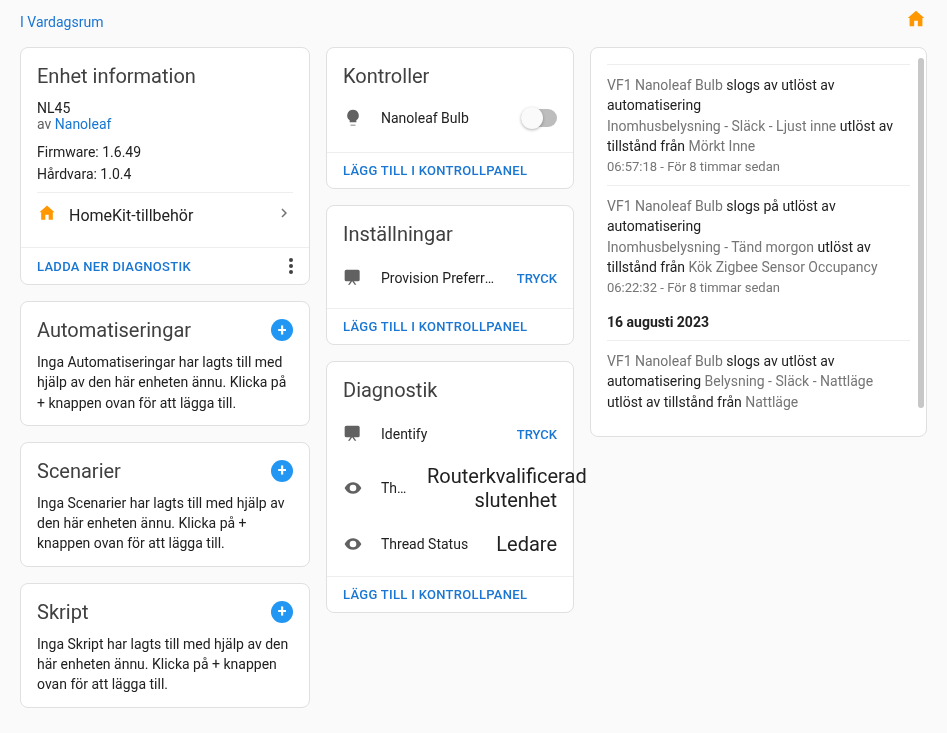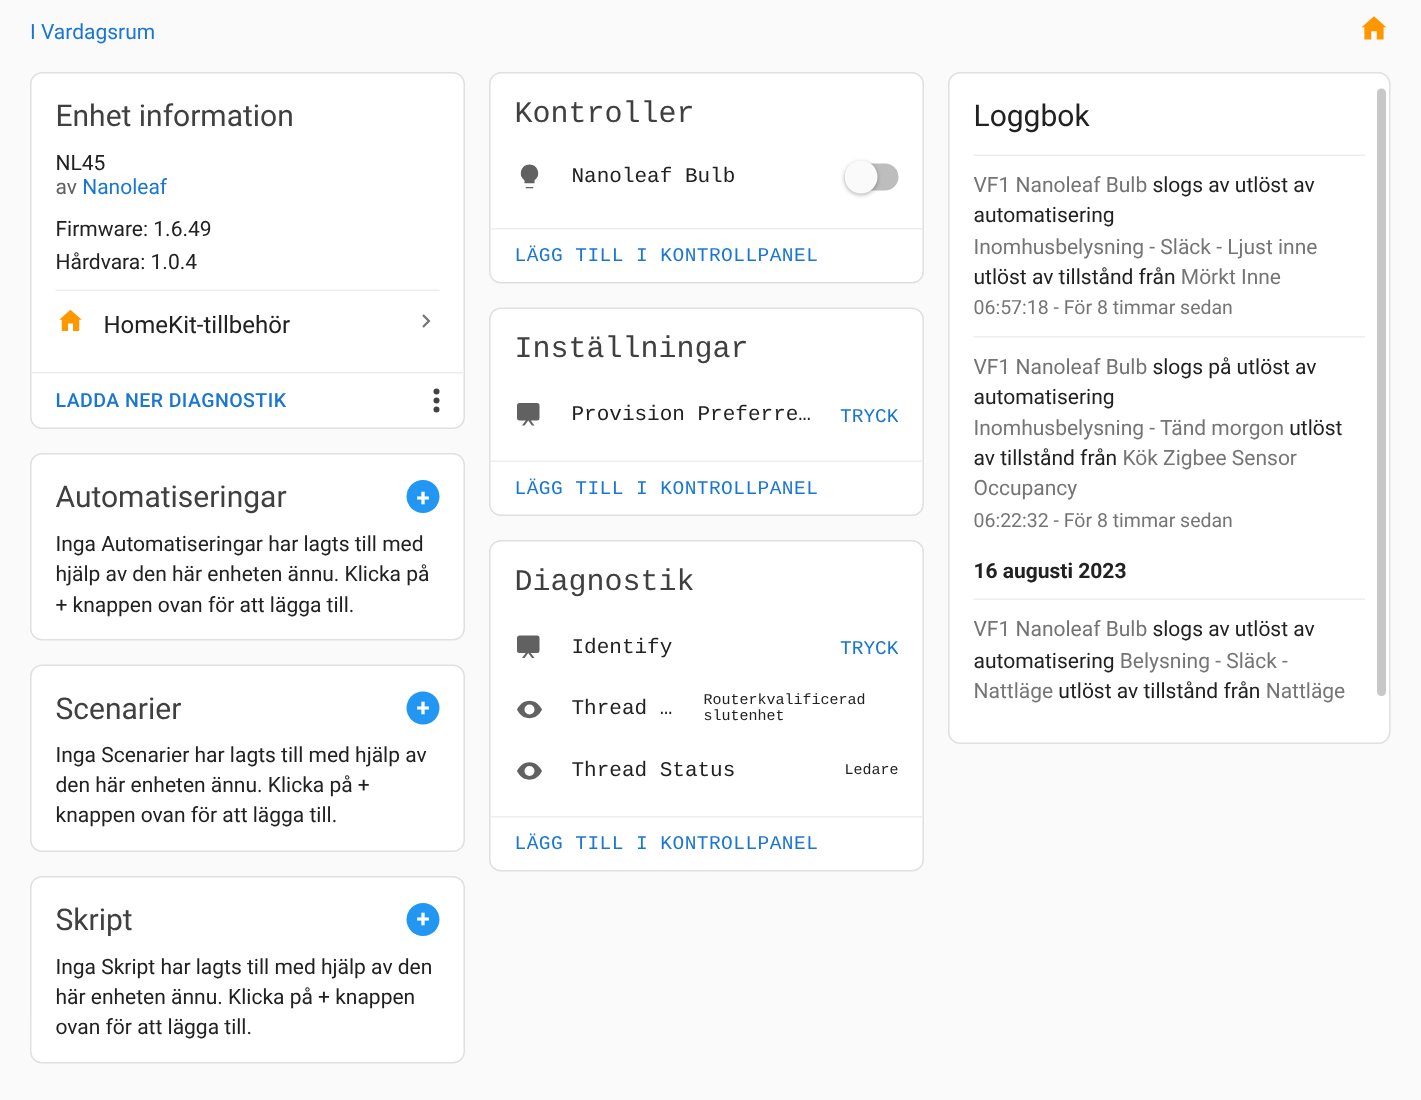--- a/index.html
+++ b/index.html
@@ -26,21 +26,21 @@
   color: #ff9800;
   font-size: 22px;
 }
 .columns {
   display: flex;
   gap: 16px;
   padding: 8px 20px 20px 20px;
 }
 .col { display: flex; flex-direction: column; gap: 16px; }
 .col1 { width: 290px; }
-.col2 { width: 290px; font-family: Liberation Mono, monospace; }
+.col2 { width: 248px; }
 .col3 { flex: 1; }
 .card {
   background: #fff;
   border: 1px solid #e0e0e0;
   border-radius: 8px;
   padding: 16px 16px 12px 16px;
 }
 .card h2 {
   font-size: 20px;
   font-weight: 400;
@@ -131,22 +131,23 @@
   padding: 10px 0;
 }
 .settings-row .label, .diag-row .label { font-size: 14px; flex: 1; white-space: nowrap; overflow: hidden; text-overflow: ellipsis;}
 .action-link {
   color: #1976d2;
   font-size: 13px;
   font-weight: 500;
   cursor: pointer;
 }
 .diag-value {
-  font-size: 10px;
+  font-size: 20px;
   color: #212121;
+  text-align: right;
   max-width: 130px;
 }
 .log-card {
   background: #fff;
   border: 1px solid #e0e0e0;
   border-radius: 8px;
   padding: 16px;
   position: relative;
 }
 .log-card h2 { font-size: 20px; font-weight: 400; margin-bottom: 14px; }
@@ -325,21 +326,20 @@
       </div>
 
       <div class="card-footer" style="justify-content:flex-start">
         <span class="link-btn">LÄGG TILL I KONTROLLPANEL</span>
       </div>
     </div>
   </div>
 
   <div class="col col3">
     <div class="log-card">
-      <h2>Loggbok</h2>
 
 
       <div class="log-entry">
         <span class="link">VF1 Nanoleaf Bulb</span><span> slogs av utlöst av automatisering </span><br>
         <span class="grey">Inomhusbelysning - Släck - Ljust inne</span><span> utlöst av tillstånd från </span><span class="grey">Mörkt Inne</span>
         <div class="log-time">06:57:18 - För 8 timmar sedan</div>
       </div>
 
       <div class="log-entry">
         <span class="link">VF1 Nanoleaf Bulb</span><span> slogs på utlöst av automatisering </span><br>

